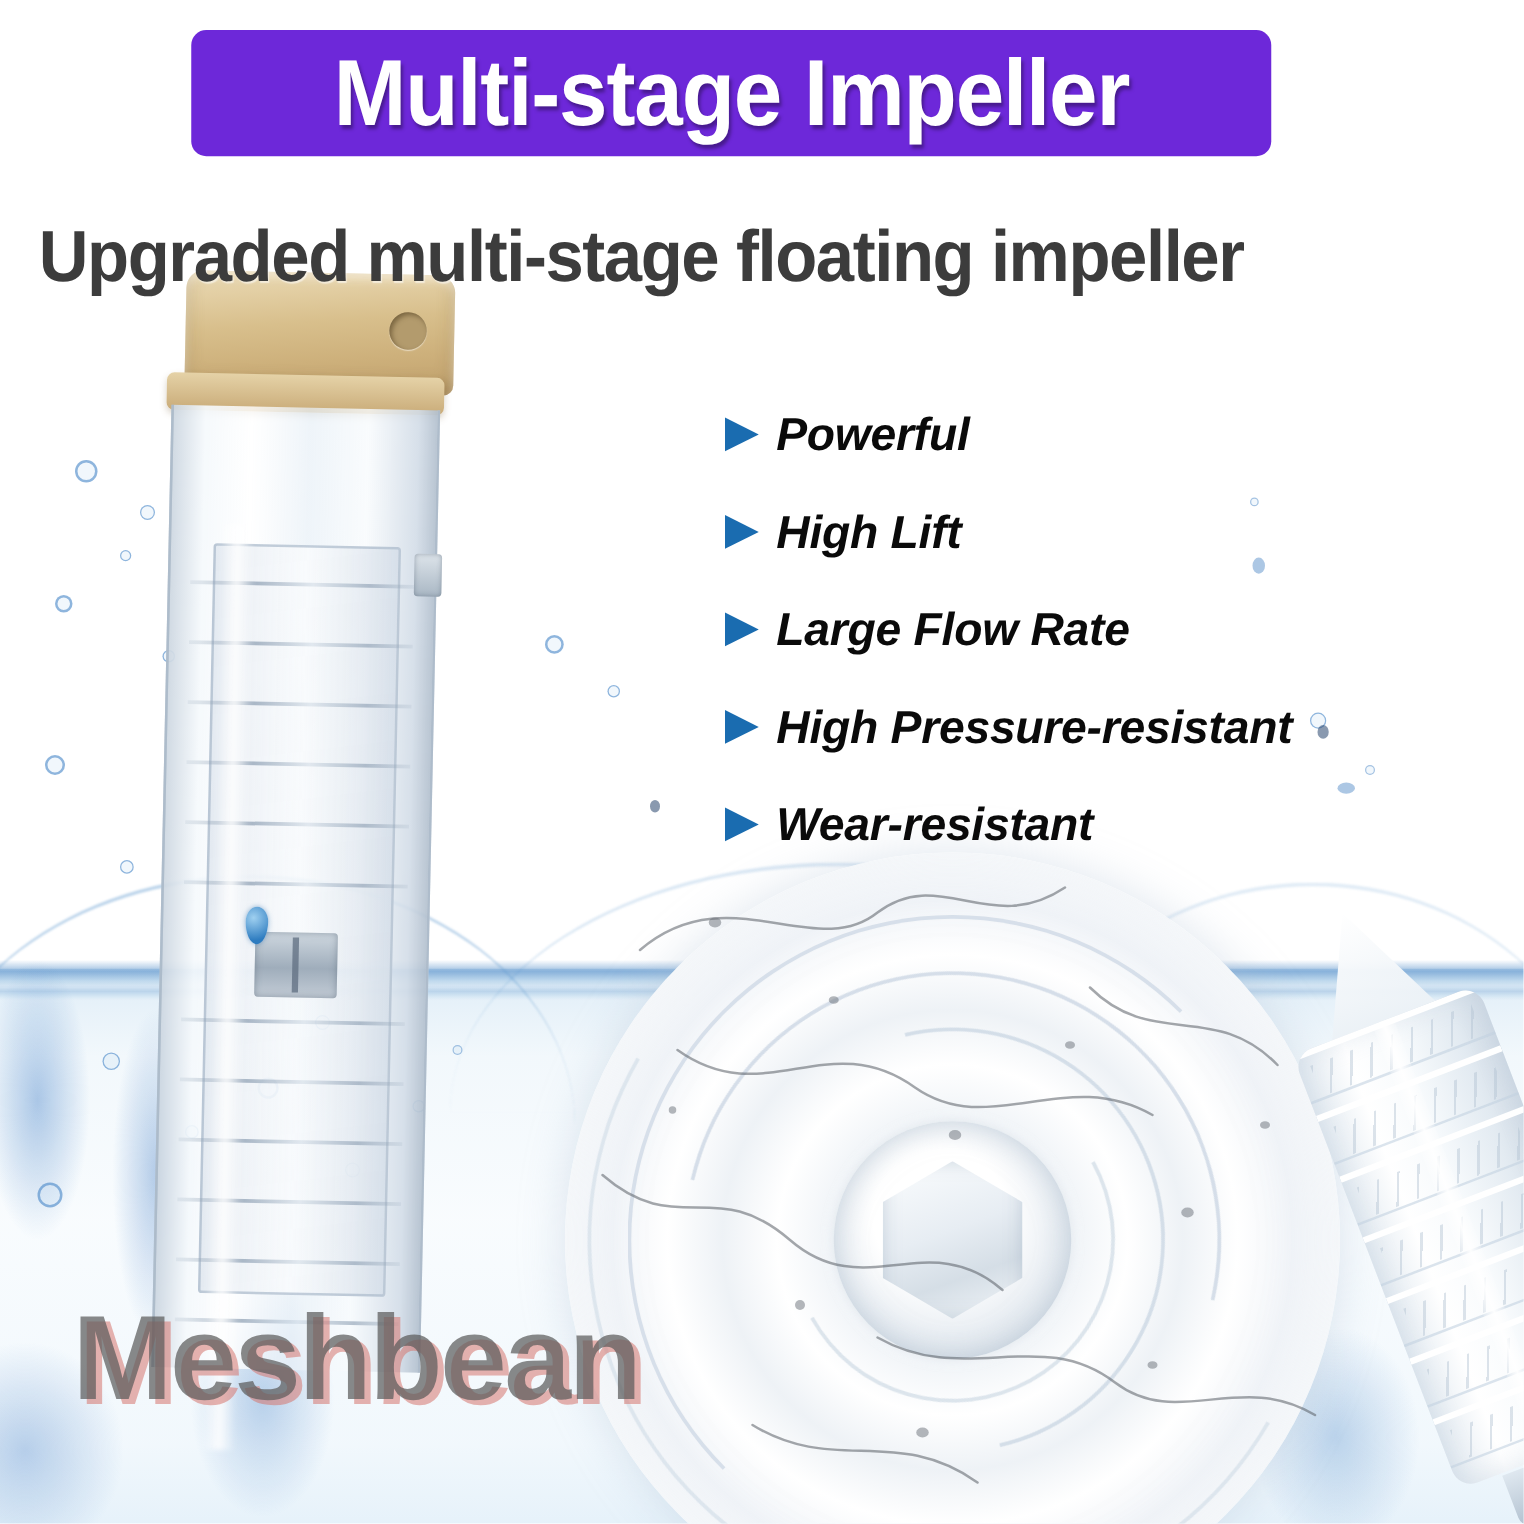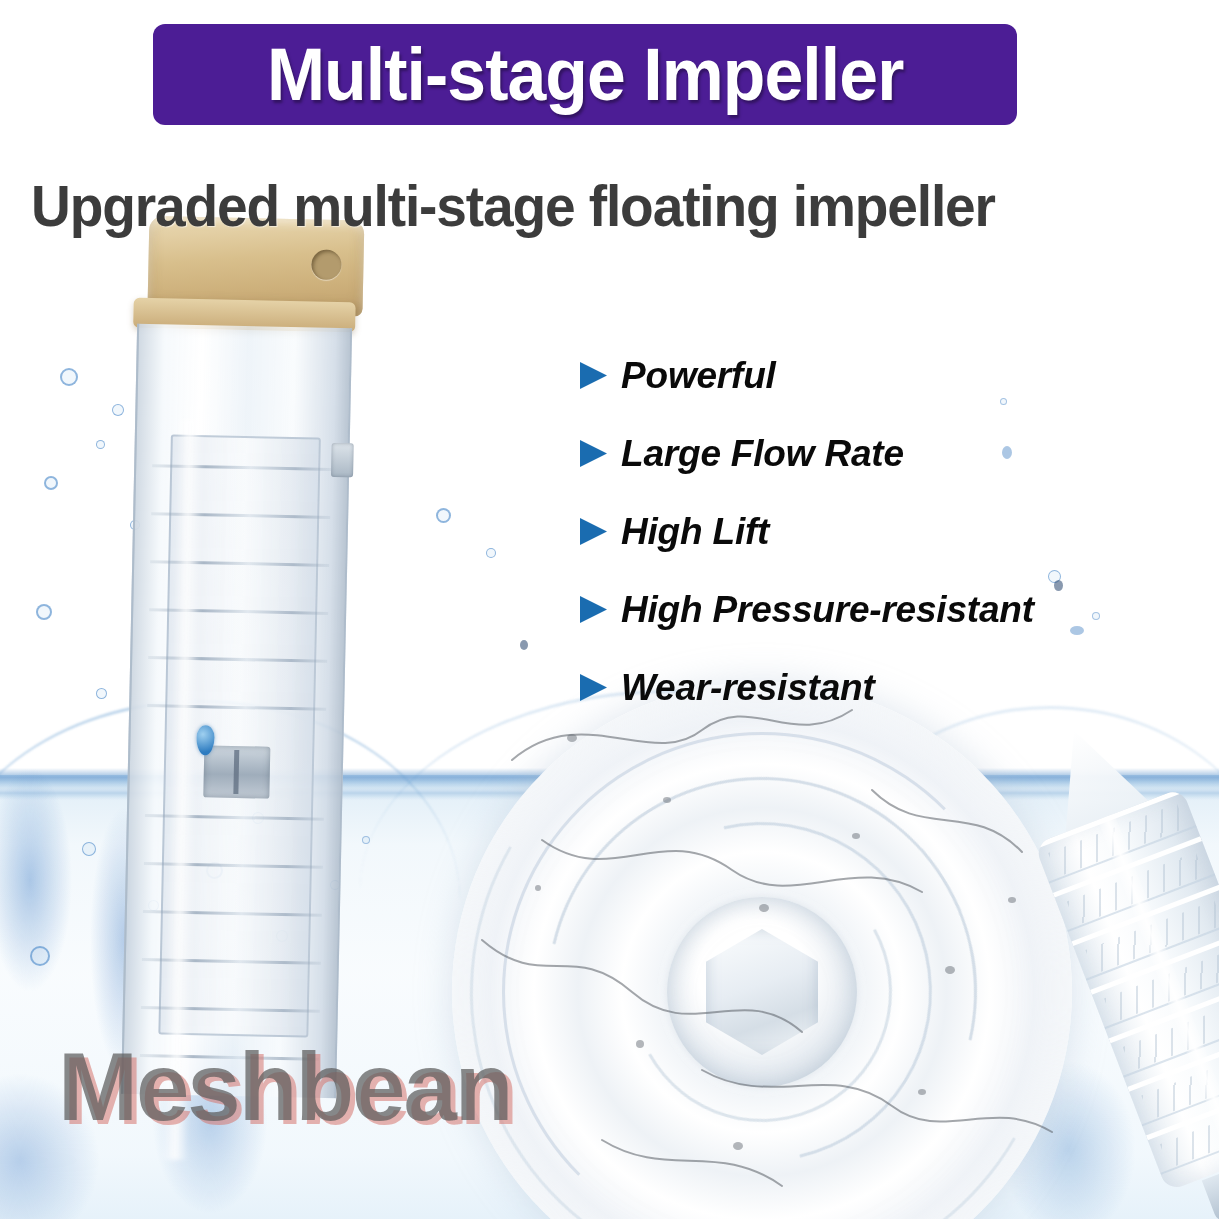--- a/index.html
+++ b/index.html
@@ -171,38 +171,38 @@
   .stack-seg:after {
     content:""; position:absolute; left:10px; right:10px; top:8px; height:26px;
     background:repeating-linear-gradient(112deg, rgba(178,194,210,.45) 0 2px, rgba(255,255,255,0) 2px 16px);
   }
   .stack-spine { position:absolute; left:68px; top:0; bottom:0; width:18px; background:linear-gradient(90deg, rgba(255,255,255,.2), rgba(255,255,255,.95), rgba(255,255,255,.2)); }
   .stack-tail { position:absolute; left:52px; bottom:-34px; width:84px; height:46px; background:linear-gradient(180deg, rgba(222,231,239,.95), rgba(170,186,202,.9)); border-radius:0 0 10px 10px; }
 
   
   .banner {
     position:absolute; left:153px; top:24px; width:864px; height:101px; z-index:12;
-    background:#4c1d95; border-radius:12px;
+    background:#6d28d9; border-radius:12px;
     display:flex; align-items:center; justify-content:center;
   }
   .banner-title {
     color:#ffffff; font-family:"Liberation Sans", sans-serif;
     font-weight:bold; font-size:75px; line-height:1; letter-spacing:-1px;
     transform:scaleX(.93); white-space:nowrap;
     text-shadow:2px 3px 3px rgba(0,0,0,.35);
   }
   .subtitle {
     position:absolute; left:31px; top:176px; width:1165px; z-index:12;
     color:#3c3c3c; font-family:"Liberation Sans", sans-serif;
     font-weight:bold; font-size:58px; line-height:1.05; letter-spacing:-1.2px;
     white-space:nowrap; transform:scaleX(.95); transform-origin:left center;
     text-shadow:1px 1px 1px rgba(255,255,255,.55);
   }
 
-  .features { position:absolute; left:578px; top:325px; z-index:12;margin-top:28px; }
+  .features { position:absolute; left:578px; top:325px; z-index:12; }
   .feature-row { display:flex; align-items:center; height:44px; margin-bottom:34px; }
   .bullet-icon {
     width:31px; height:29px; flex:0 0 31px; margin-right:12px;
     display:block;
   }
   .feature-label {
     font-family:"Liberation Sans", sans-serif;
     font-weight:bold; font-style:italic; font-size:37px; line-height:1;
     color:#0a0a0a; white-space:nowrap; letter-spacing:-.2px;
   }
@@ -347,30 +347,30 @@
       <svg class="bullet-icon" viewBox="0 0 31 29">
         <polygon points="2,1 29,14.5 2,28" fill="#1a6cb0"></polygon>
       </svg>
       <span class="feature-label">Powerful</span>
     </div>
 
     <div class="feature-row">
       <svg class="bullet-icon" viewBox="0 0 31 29">
         <polygon points="2,1 29,14.5 2,28" fill="#1a6cb0"></polygon>
       </svg>
+      <span class="feature-label">High Lift</span>
+    </div>
+
+    <div class="feature-row">
+      <svg class="bullet-icon" viewBox="0 0 31 29">
+        <polygon points="2,1 29,14.5 2,28" fill="#1a6cb0"></polygon>
+      </svg>
       <span class="feature-label">Large Flow Rate</span>
     </div>
 
-    <div class="feature-row">
-      <svg class="bullet-icon" viewBox="0 0 31 29">
-        <polygon points="2,1 29,14.5 2,28" fill="#1a6cb0"></polygon>
-      </svg>
-      <span class="feature-label">High Lift</span>
-    </div>
-
 
     <div class="feature-row">
       <svg class="bullet-icon" viewBox="0 0 31 29">
         <polygon points="2,1 29,14.5 2,28" fill="#1a6cb0"></polygon>
       </svg>
       <span class="feature-label">High Pressure-resistant</span>
     </div>
 
     <div class="feature-row">
       <svg class="bullet-icon" viewBox="0 0 31 29">

